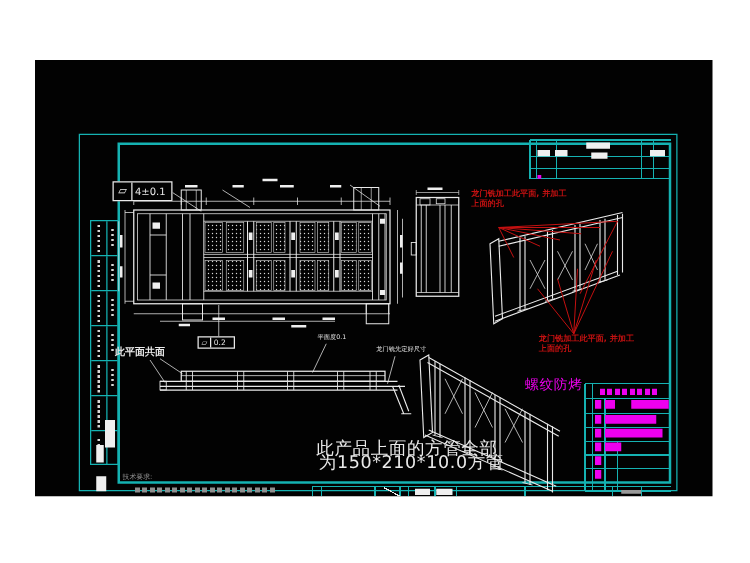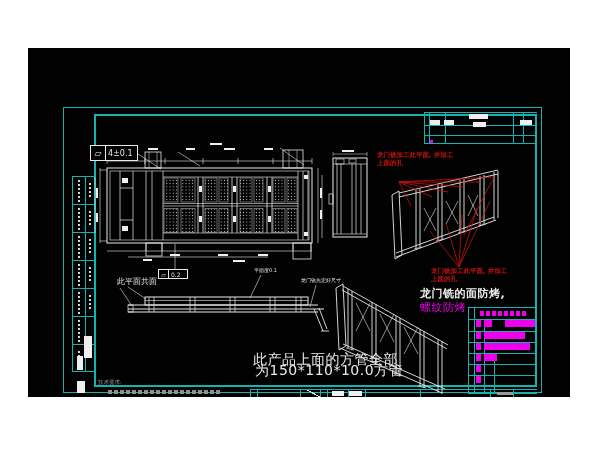--- a/index.html
+++ b/index.html
@@ -274,28 +274,27 @@
 
     <div class="t red" style="left:349px;top:103px;">
       <div>龙门铣加工此平面, 并加工</div>
       <div>上面的孔</div>
     </div>
     <div class="t red" style="left:403px;top:219px;">
       <div>龙门铣加工此平面, 并加工</div>
       <div>上面的孔</div>
     </div>
 
-    <div class="t mag1" style="left:392px;top:239px;">龙门铣的面防烤,</div>
     <div class="t mag2" style="left:392px;top:253px;">螺纹防烤</div>
 
-    <div class="t note8" style="left:89px;top:229px;">此平面共面</div>
+    <div class="t note8" style="left:64px;top:229px;font-weight:bold;">此平面共面</div>
     <div class="t note5" style="left:226px;top:219px;">平面度0.1</div>
     <div class="t note5" style="left:273px;top:229px;">龙门铣先定好尺寸</div>
     <div class="t note9" style="left:225px;top:306px;">此产品上面的方管全部</div>
-    <div class="t note9" style="left:227px;top:317px;">为150*110*10.0方管</div>
+    <div class="t note9" style="left:227px;top:317px;">为150*210*10.0方管</div>
 
     <div class="t grey" style="left:70px;top:331px;">技术要求:</div>
     <div class="abs hdash-grey" style="left:80px;top:342px;width:113px;height:4px;"></div>
 
     <div class="abs hdash-mag" style="left:452px;top:263px;width:47px;height:5px;"></div>
     <div class="abs mblock" style="left:448px;top:272px;width:5px;height:7px;"></div>
     <div class="abs mblock" style="left:456px;top:272px;width:8px;height:7px;"></div>
     <div class="abs mblock" style="left:477px;top:272px;width:30px;height:7px;"></div>
     <div class="abs mblock" style="left:448px;top:284px;width:5px;height:7px;"></div>
     <div class="abs mblock" style="left:456px;top:284px;width:41px;height:7px;"></div>

